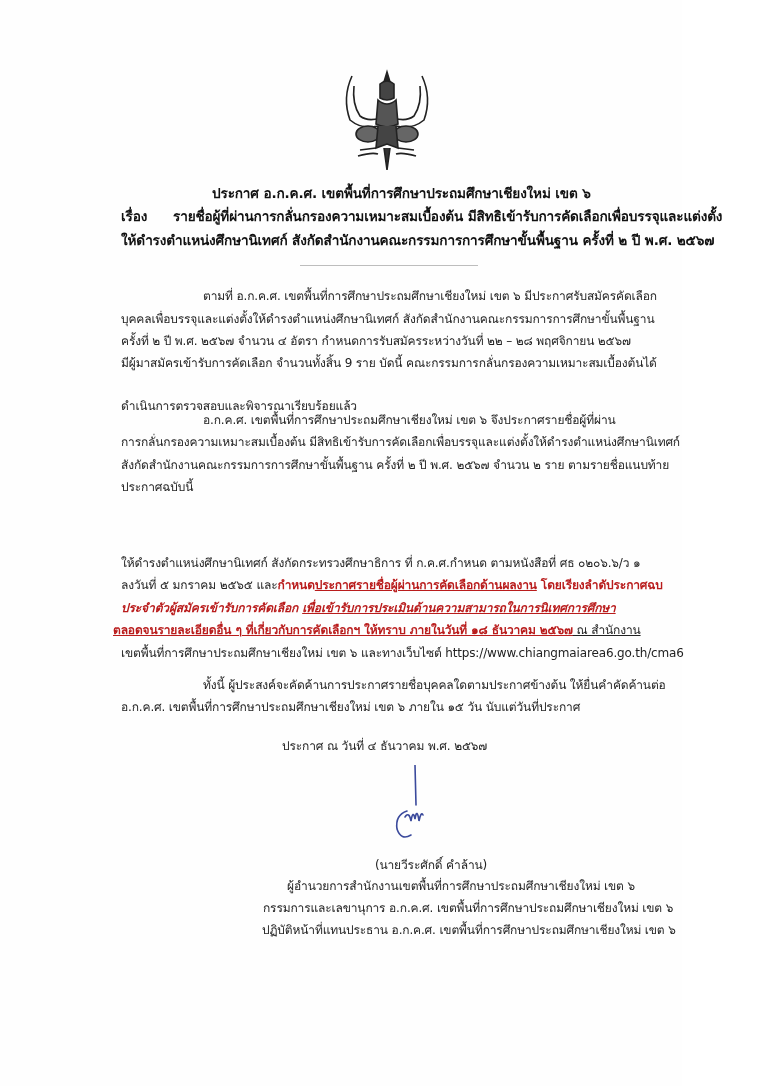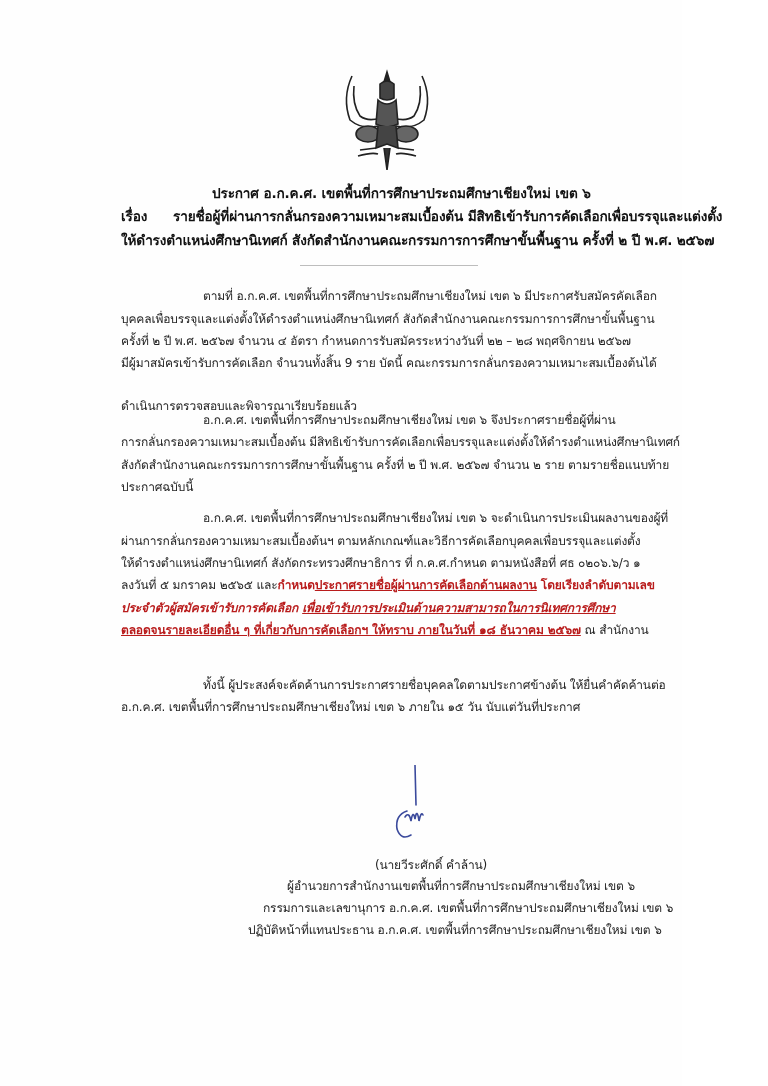--- a/index.html
+++ b/index.html
@@ -50,43 +50,45 @@
   <div class="line" style="left:121px; top:309px;">บุคคลเพื่อบรรจุและแต่งตั้งให้ดำรงตำแหน่งศึกษานิเทศก์ สังกัดสำนักงานคณะกรรมการการศึกษาขั้นพื้นฐาน</div>
   <div class="line" style="left:121px; top:331px;">ครั้งที่ ๒ ปี พ.ศ. ๒๕๖๗ จำนวน ๔ อัตรา กำหนดการรับสมัครระหว่างวันที่ ๒๒ – ๒๘ พฤศจิกายน ๒๕๖๗</div>
   <div class="line" style="left:121px; top:353px;">มีผู้มาสมัครเข้ารับการคัดเลือก จำนวนทั้งสิ้น 9 ราย บัดนี้ คณะกรรมการกลั่นกรองความเหมาะสมเบื้องต้นได้</div>
   <div class="line" style="left:121px; top:396px;">ดำเนินการตรวจสอบและพิจารณาเรียบร้อยแล้ว</div>
 
   <div class="line" style="left:203px; top:410px;">อ.ก.ค.ศ. เขตพื้นที่การศึกษาประถมศึกษาเชียงใหม่ เขต ๖ จึงประกาศรายชื่อผู้ที่ผ่าน</div>
   <div class="line" style="left:121px; top:432px;">การกลั่นกรองความเหมาะสมเบื้องต้น มีสิทธิเข้ารับการคัดเลือกเพื่อบรรจุและแต่งตั้งให้ดำรงตำแหน่งศึกษานิเทศก์</div>
   <div class="line" style="left:121px; top:455px;">สังกัดสำนักงานคณะกรรมการการศึกษาขั้นพื้นฐาน ครั้งที่ ๒ ปี พ.ศ. ๒๕๖๗ จำนวน ๒ ราย ตามรายชื่อแนบท้าย</div>
   <div class="line" style="left:121px; top:477px;text-align:right;">ประกาศฉบับนี้</div>
 
-  <div class="line" style="left:203px; top:508px;">อ.ก.ค.ศ. เขตพื้นที่การศึกษาประถมศึกษาเชียงใหม่ เขต ๖ จะดำเนินการประเมินผลงานของผู้ที่</div>
-  <div class="line" style="left:121px; top:531px;">ผ่านการกลั่นกรองความเหมาะสมเบื้องต้นฯ ตามหลักเกณฑ์และวิธีการคัดเลือกบุคคลเพื่อบรรจุและแต่งตั้ง</div>
   <div class="line" style="left:121px; top:553px;">ให้ดำรงตำแหน่งศึกษานิเทศก์ สังกัดกระทรวงศึกษาธิการ ที่ ก.ค.ศ.กำหนด ตามหนังสือที่ ศธ ๐๒๐๖.๖/ว ๑</div>
   <div class="line" style="left:121px; top:575px;">
-    <span>ลงวันที่ ๕ มกราคม ๒๕๖๕ และ</span><span class="bold">กำหนด</span><span class="bold u">ประกาศรายชื่อผู้ผ่านการคัดเลือกด้านผลงาน</span><span class="bold"> โดยเรียงลำดับตามเลข</span>
+    <span>ลงวันที่ ๕ มกราคม ๒๕๖๕ และ</span><span class="bold">กำหนด</span><span class="bold u">ประกาศรายชื่อผู้ผ่านการคัดเลือกด้านผลงาน</span><span class="bold"> โดยเรียงลำดัประกาศฉบ</span>
   </div>
   <div class="line" style="left:121px; top:598px;font-style:italic;">
     <span class="bold">ประจำตัวผู้สมัครเข้ารับการคัดเลือก </span><span class="bold u">เพื่อเข้ารับการประเมินด้านความสามารถในการนิเทศการศึกษา</span>
   </div>
-  <div class="line" style="left:121px; top:620px;">
+  <div class="line" style="left:113px; top:620px;text-decoration:underline;">
     <span class="bold u">ตลอดจนรายละเอียดอื่น ๆ ที่เกี่ยวกับการคัดเลือกฯ ให้ทราบ ภายในวันที่ ๑๘ ธันวาคม ๒๕๖๗</span><span> ณ สำนักงาน</span>
+  </div>
+  <div class="line" style="left:121px; top:643px;">
+    <span>เขตพื้นที่การศึกษาประถมศึกษาเชียงใหม่ เขต ๖ และทางเว็บไซต์ </span><span>https://www.chiangmaiarea6.go.th/cma6</span>
   </div>
 
   <div class="line" style="left:203px; top:675px;">ทั้งนี้  ผู้ประสงค์จะคัดค้านการประกาศรายชื่อบุคคลใดตามประกาศข้างต้น ให้ยื่นคำคัดค้านต่อ</div>
   <div class="line" style="left:121px; top:697px;">อ.ก.ค.ศ. เขตพื้นที่การศึกษาประถมศึกษาเชียงใหม่ เขต ๖ ภายใน ๑๕ วัน นับแต่วันที่ประกาศ</div>
 
+  <div class="line" style="left:282px; top:736px;">ประกาศ  ณ  วันที่  ๔  ธันวาคม  พ.ศ. ๒๕๖๗</div>
 
   <svg class="sig" viewBox="0 0 60 80">
     <g fill="none" stroke="#3b4a9c" stroke-width="1.6" stroke-linecap="round">
       <path d="M30 0 L31 40"></path>
       <path d="M22 46 Q10 50 12 64 Q16 76 26 70"></path>
       <path d="M20 52 Q24 46 26 56 Q28 44 30 54 Q32 42 34 56 Q36 46 38 50"></path>
     </g>
   </svg>
 
   <div class="line center" style="left:0; width:862px; top:855px;">(นายวีระศักดิ์  คำล้าน)</div>
   <div class="line" style="left:287px; top:876px;">ผู้อำนวยการสำนักงานเขตพื้นที่การศึกษาประถมศึกษาเชียงใหม่ เขต ๖</div>
   <div class="line" style="left:263px; top:898px;">กรรมการและเลขานุการ อ.ก.ค.ศ. เขตพื้นที่การศึกษาประถมศึกษาเชียงใหม่ เขต ๖</div>
-  <div class="line" style="left:248px; top:920px;text-align:right;">ปฏิบัติหน้าที่แทนประธาน อ.ก.ค.ศ. เขตพื้นที่การศึกษาประถมศึกษาเชียงใหม่ เขต ๖</div>
+  <div class="line" style="left:262px; top:920px;text-align:right;">ปฏิบัติหน้าที่แทนประธาน อ.ก.ค.ศ. เขตพื้นที่การศึกษาประถมศึกษาเชียงใหม่ เขต ๖</div>
 
 </div>
 
 </body></html>

